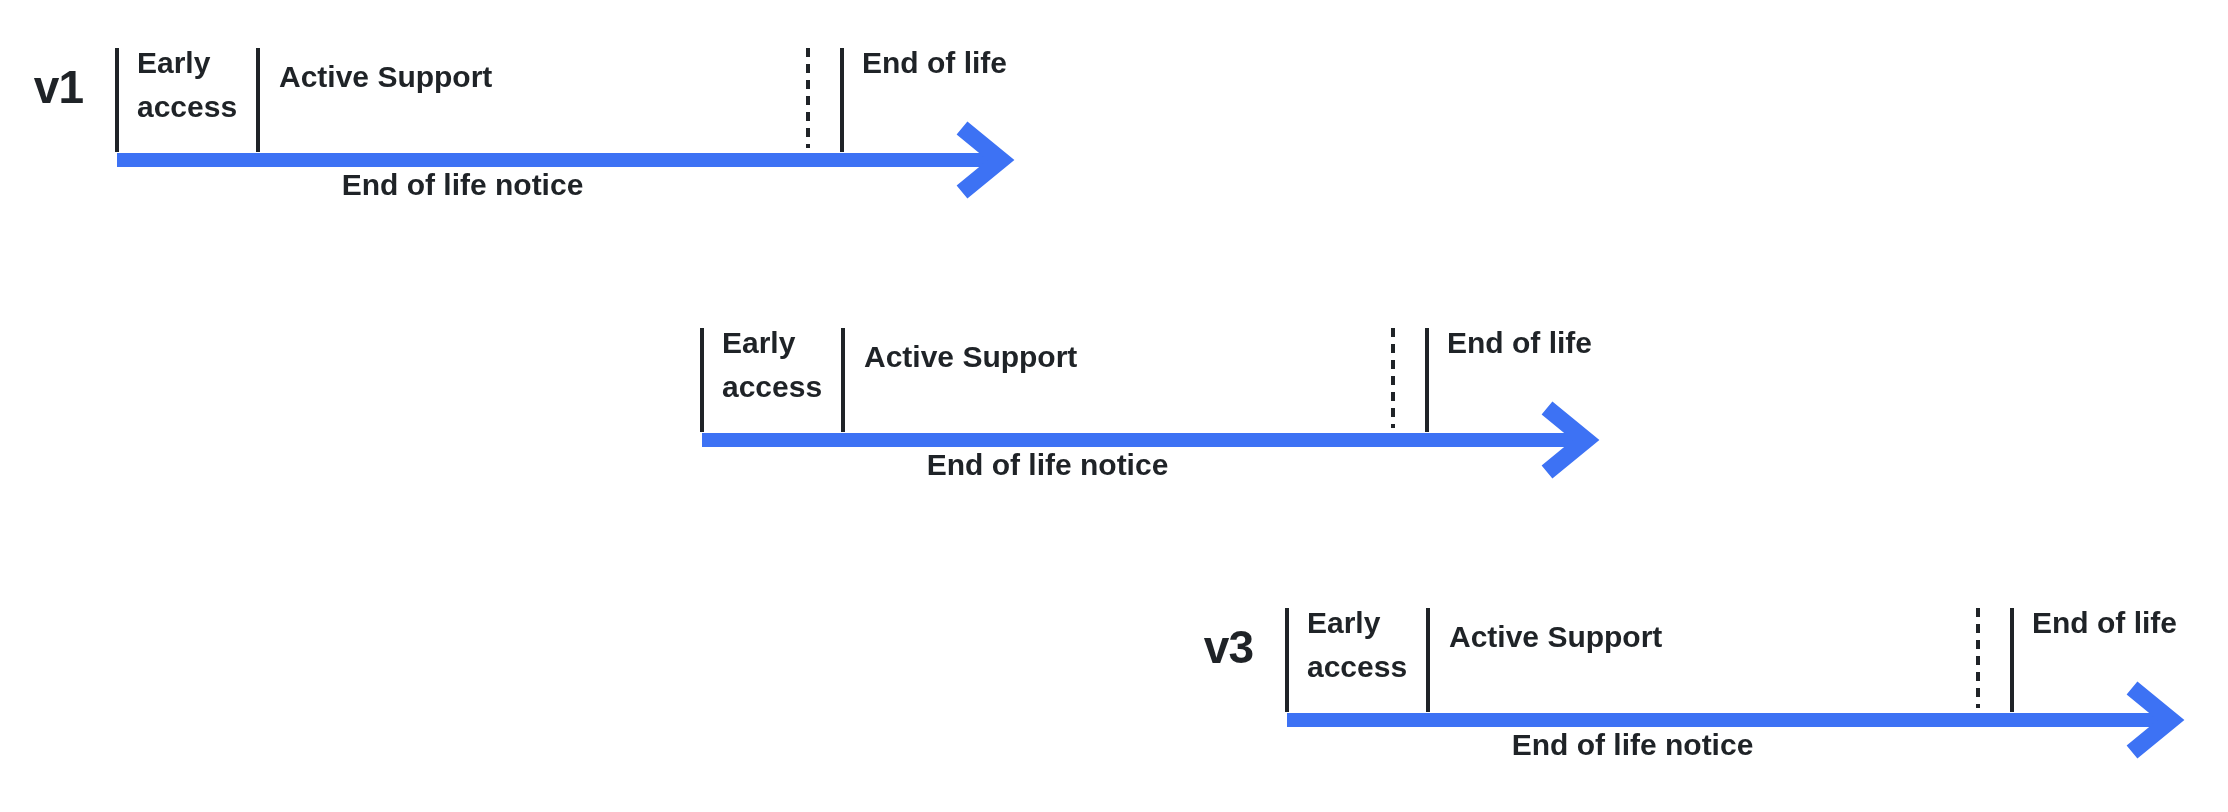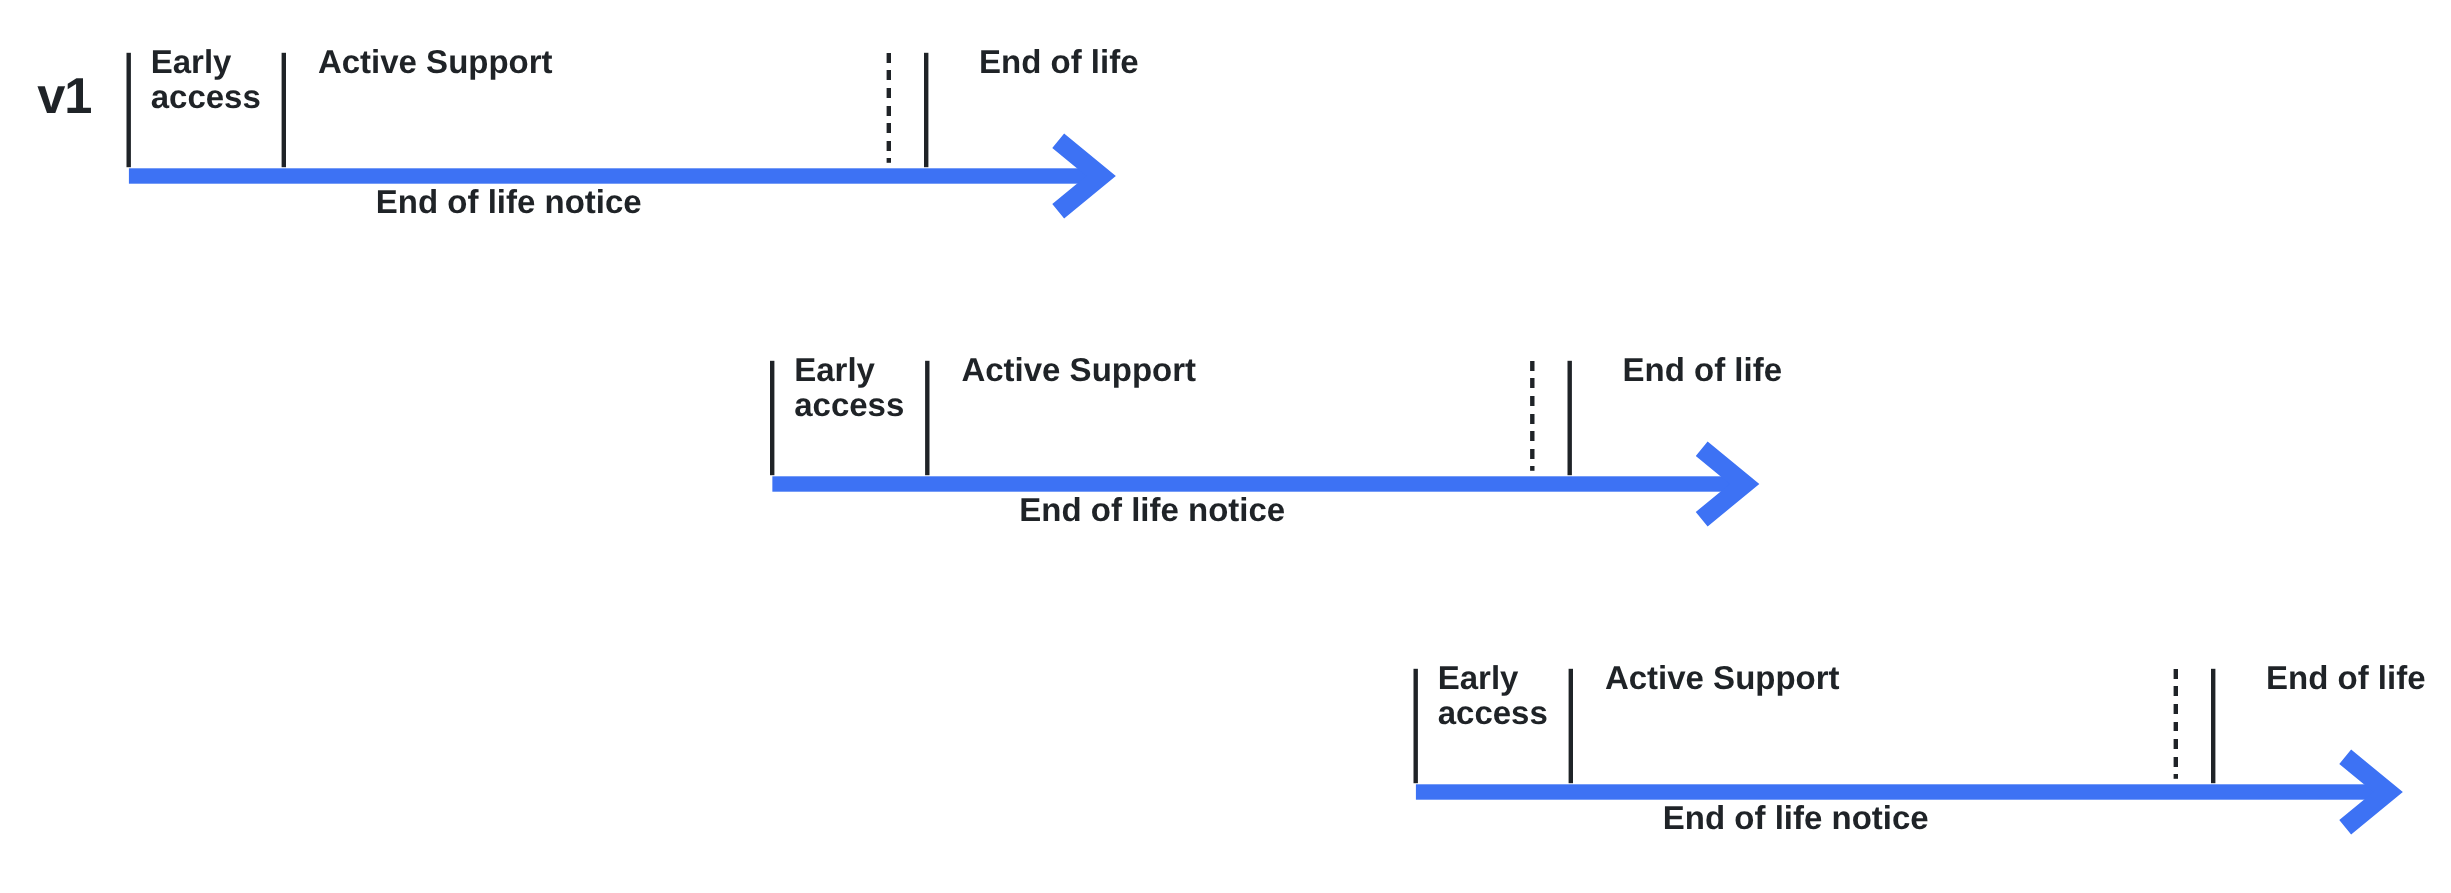--- a/index.html
+++ b/index.html
@@ -61,30 +61,30 @@
       var(--ink, #1f2327) 0px, var(--ink, #1f2327) 9px,
       transparent 9px, transparent 16px
     );
   }
 
   .phase-label {
     position: absolute;
     top: -7px;
     font-size: 30px;
     font-weight: 700;
-    line-height: 32px;
+    line-height: 44px;
     white-space: nowrap;
   }
   .phase-early {
     left: 20px;
     width: 118px;
     white-space: normal;
   }
-  .phase-active { left: 172px; }
-  .phase-eol    { left: 745px; margin-left: 28px; }
+  .phase-active { left: 162px; margin-top: 14px; }
+  .phase-eol    { left: 745px; }
 
   .notice {
     position: absolute;
     left: 0;
     top: 121px;
     width: 691px;
     text-align: center;
     font-size: 30px;
     font-weight: 700;
     line-height: 32px;
@@ -136,20 +136,21 @@
   <div class="phase-label phase-eol">End of life</div>
   <div class="notice">End of life notice</div>
 
   <svg class="arrow-svg" viewBox="0 0 920 80" xmlns="http://www.w3.org/2000/svg">
     <rect class="arrow-shaft" x="0" y="33" width="878" height="14"></rect>
     <polyline class="arrow-chevron" points="845,8 884,40 845,72" stroke-width="17" stroke-linejoin="miter" stroke-linecap="butt"></polyline>
   </svg>
 </div>
 
 <div class="timeline-row row-2">
+  <div class="version">v3</div>
 
   <div class="tick tick-start"></div>
   <div class="tick tick-active"></div>
   <div class="tick-dashed"></div>
   <div class="tick tick-eol"></div>
 
   <div class="phase-label phase-early">Early access</div>
   <div class="phase-label phase-active">Active Support</div>
   <div class="phase-label phase-eol">End of life</div>
   <div class="notice">End of life notice</div>

